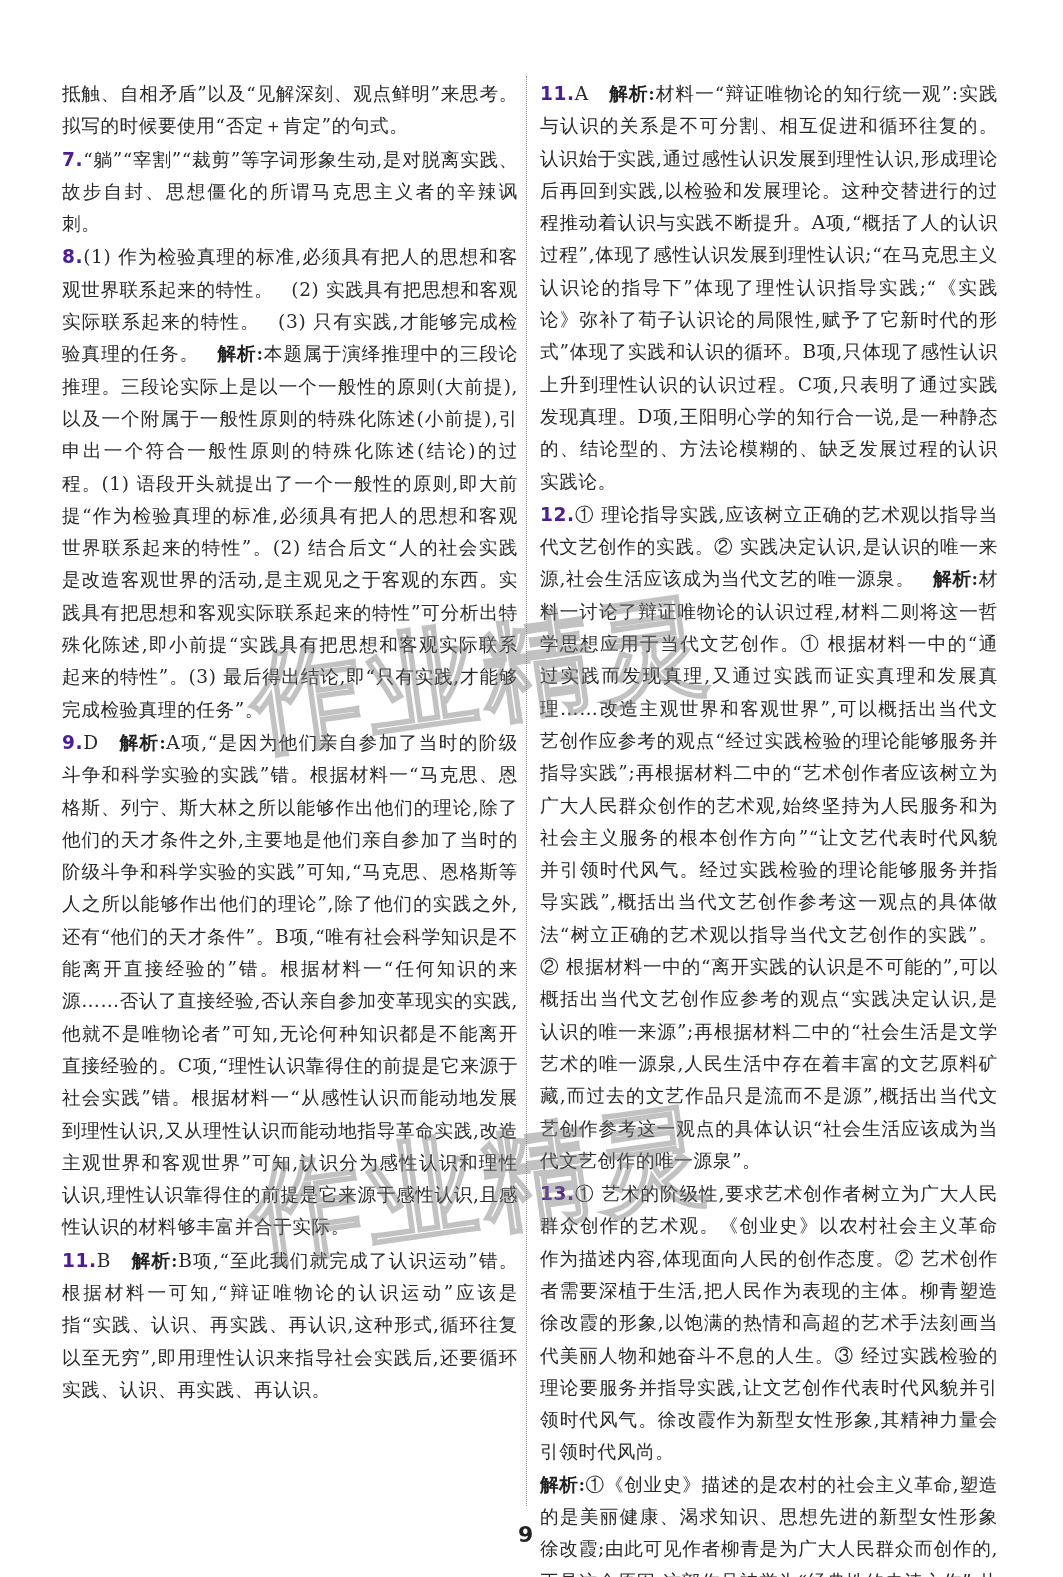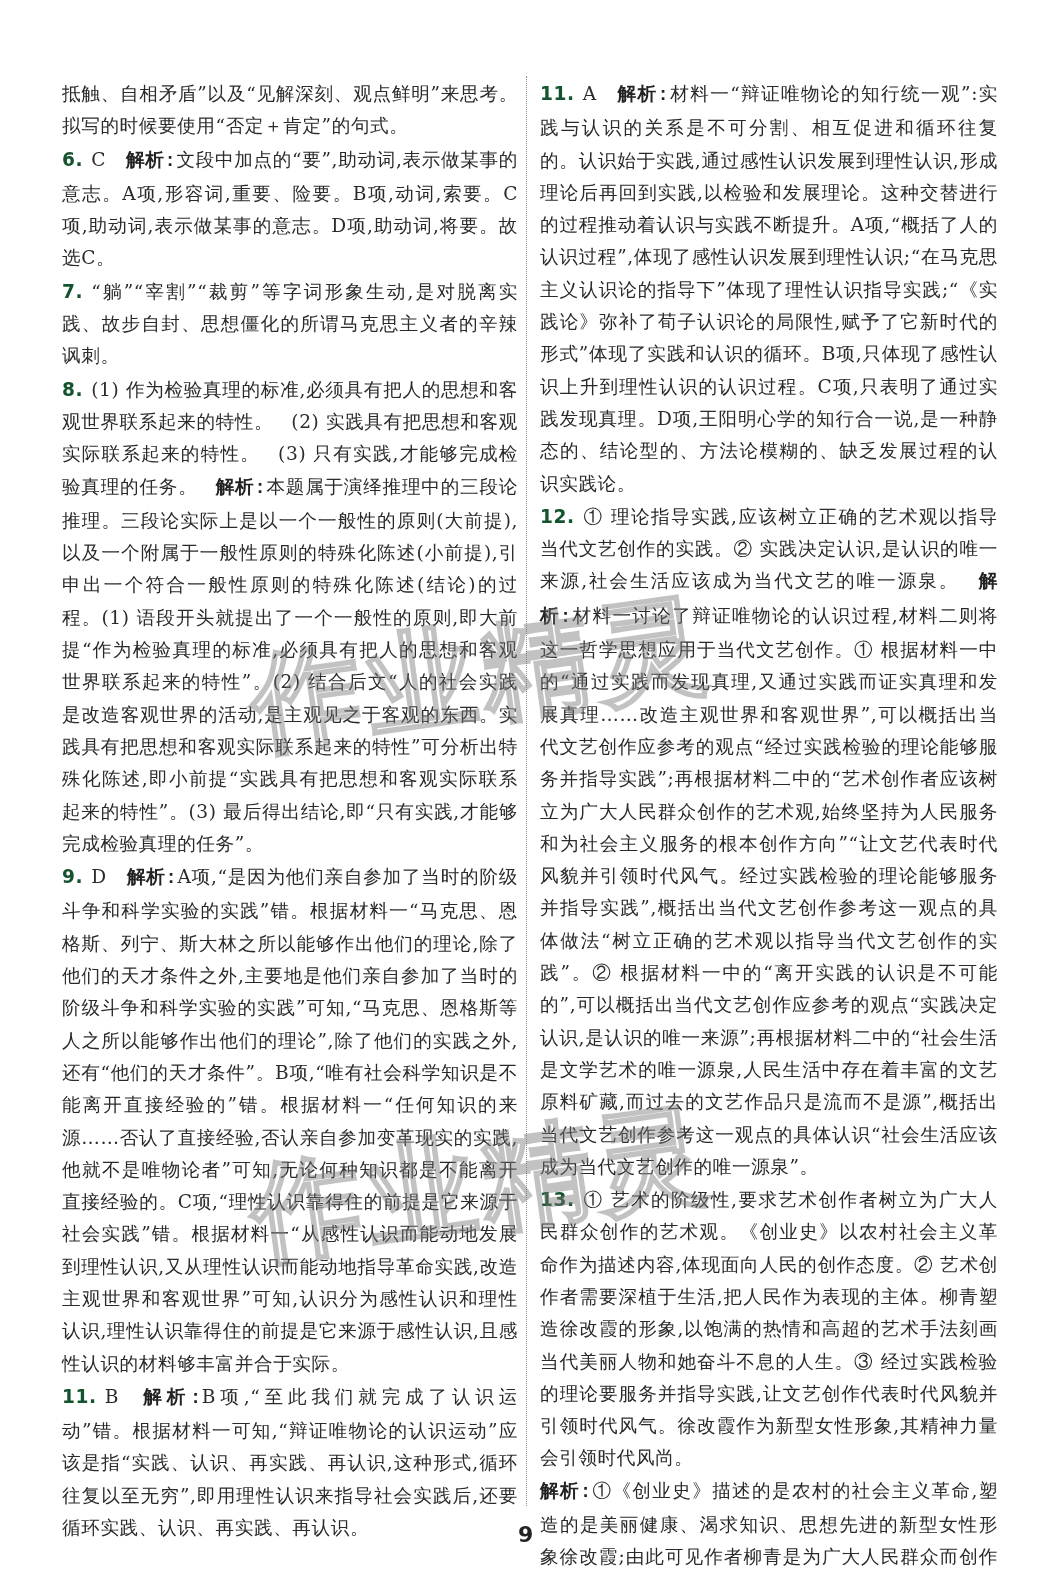--- a/index.html
+++ b/index.html
@@ -13,23 +13,23 @@
     font-size: 18.6px; line-height: 32.3px; letter-spacing: 0.6px;
     text-align: justify;
   }
   .col-left { left: 62px; }
   .col-right { left: 540px; width: 458px; }
   .divider {
     position: absolute; left: 526px; top: 76px; width: 0; height: 1430px;
     border-left: 1.5px dotted #8a8a8a;
   }
   .item { margin: 0 0 1px 0; }
-  .num { font-family: "DejaVu Sans", "Liberation Sans", sans-serif; font-weight: bold; color: #14532d; margin-right: 8px; }
+  .num { font-family: "DejaVu Sans", "Liberation Sans", sans-serif; font-weight: bold; color: #4c1d95; }
   .ans { margin-right: 20px; }
-  .label { font-family: Liberation Mono, monospace; font-weight: bold; color: #222; }
+  .label { font-family: Liberation Serif, serif; font-weight: bold; color: #222; }
   .gap { display: inline-block; width: 18px; }
   .page-number {
     position: absolute; left: 518px; top: 1522px;
     font-family: "DejaVu Sans", "Liberation Sans", sans-serif; font-weight: bold; font-size: 22px; color: #222;
   }
   .watermark {
     position: absolute; font-family: "DejaVu Sans", "Liberation Sans", sans-serif;
     font-weight: bold; color: transparent; -webkit-text-stroke: 2px rgba(120,120,120,0.45);
     font-size: 110px; letter-spacing: 6px; transform: rotate(-8deg); pointer-events: none; white-space: nowrap;
   }
@@ -39,23 +39,20 @@
 </head>
 <body>
 
 <div class="page">
 
   <div class="col col-left">
     <div class="item">
       <span>抵触、自相矛盾”以及“见解深刻、观点鲜明”来思考。拟写的时候要使用“否定＋肯定”的句式。</span>
     </div>
 
-    <div class="item">
-      <span class="num">6.</span><span class="ans">C</span><span class="label">解析:</span><span>文段中加点的“要”,助动词,表示做某事的意志。A项,形容词,重要、险要。B项,动词,索要。C项,助动词,表示做某事的意志。D项,助动词,将要。故选C。</span>
-    </div>
 
     <div class="item">
       <span class="num">7.</span><span>“躺”“宰割”“裁剪”等字词形象生动,是对脱离实践、故步自封、思想僵化的所谓马克思主义者的辛辣讽刺。</span>
     </div>
 
     <div class="item">
       <span class="num">8.</span><span>(1) 作为检验真理的标准,必须具有把人的思想和客观世界联系起来的特性。</span><span class="gap"></span><span>(2) 实践具有把思想和客观实际联系起来的特性。</span><span class="gap"></span><span>(3) 只有实践,才能够完成检验真理的任务。</span><span class="gap"></span><span class="label">解析:</span><span>本题属于演绎推理中的三段论推理。三段论实际上是以一个一般性的原则(大前提),以及一个附属于一般性原则的特殊化陈述(小前提),引申出一个符合一般性原则的特殊化陈述(结论)的过程。(1) 语段开头就提出了一个一般性的原则,即大前提“作为检验真理的标准,必须具有把人的思想和客观世界联系起来的特性”。(2) 结合后文“人的社会实践是改造客观世界的活动,是主观见之于客观的东西。实践具有把思想和客观实际联系起来的特性”可分析出特殊化陈述,即小前提“实践具有把思想和客观实际联系起来的特性”。(3) 最后得出结论,即“只有实践,才能够完成检验真理的任务”。</span>
     </div>
 
     <div class="item">

